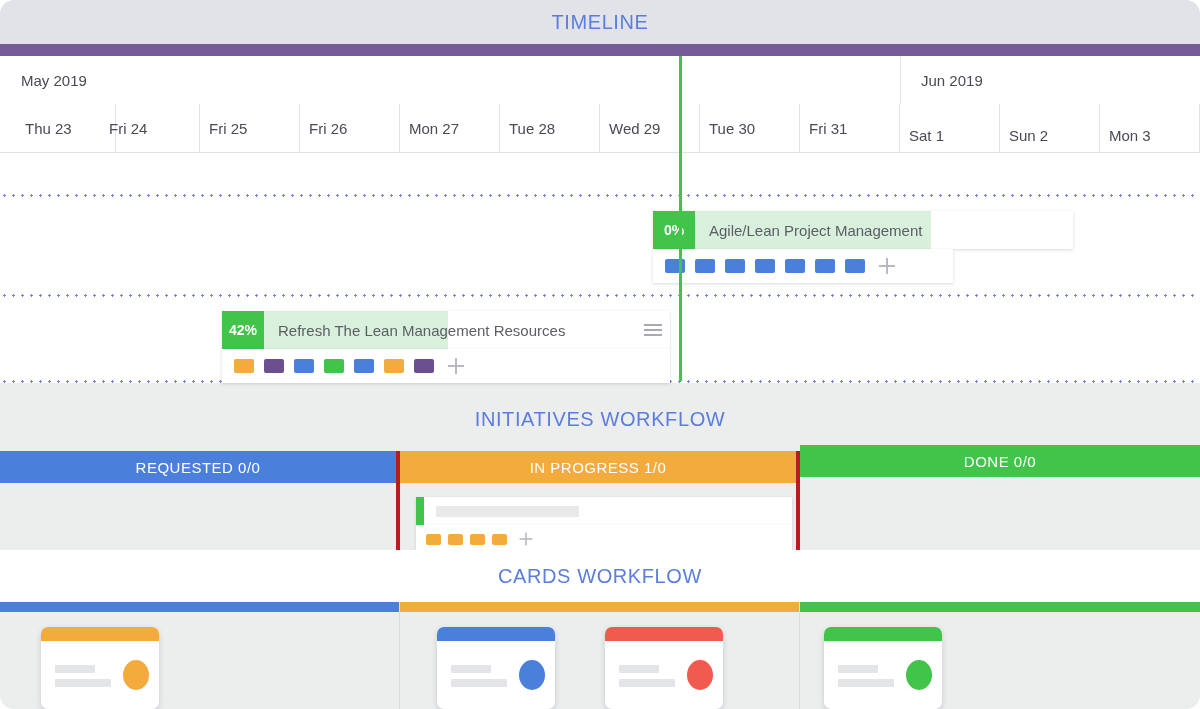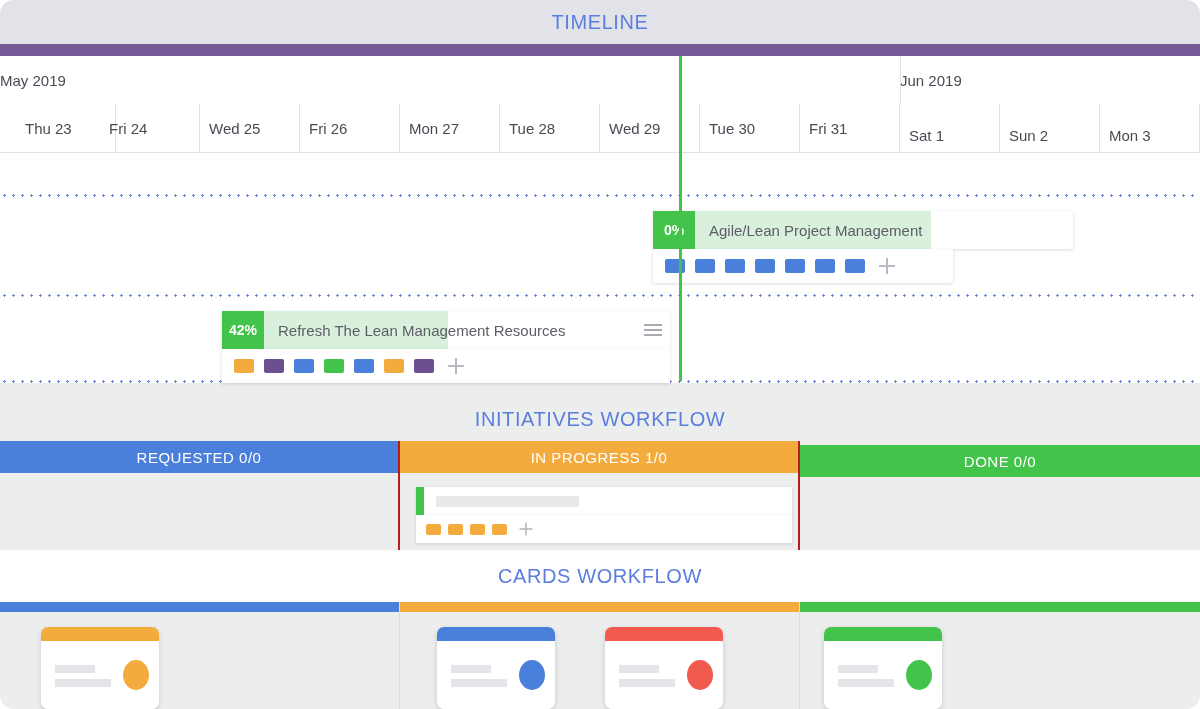--- a/index.html
+++ b/index.html
@@ -34,21 +34,21 @@
   
   .month-row{
     position:absolute;left:0;top:56px;width:1200px;height:48px;
     background:#ffffff;border-bottom:1px solid #dfe3e8;
   }
   .month-cell{
     position:absolute;top:0;height:48px;
     display:flex;align-items:center;
     font-size:15px;color:#4a4a55;
   }
-  .month-cell .mlabel{}
+  .month-cell .mlabel{margin-left:21px;}
   .month-sep{
     position:absolute;top:0;width:1px;height:48px;background:#dfe3e8;
   }
 
   
   .day-row{
     position:absolute;left:0;top:104px;width:1200px;height:48px;
     background:#ffffff;border-bottom:1px solid #dfe3e8;
   }
   .day-cell{
@@ -130,21 +130,21 @@
   
   .iw-wrap{position:absolute;left:0;top:383px;width:1200px;height:167px;background:#eceded;}
   .iw-title{
     position:absolute;left:0;top:14px;width:1200px;height:44px;
     display:flex;align-items:center;justify-content:center;
     color:#5b7ede;font-size:20px;letter-spacing:.6px;
   }
   .iw-col{
     position:absolute;top:58px;height:109px;box-sizing:border-box;
   }
-  .iw-col.divider{border-right:2px solid #b91c1c;}
+  .iw-col.divider{border-right:4px solid #b91c1c;margin-top:10px;}
   .iw-head{
     width:100%;height:32px;display:flex;align-items:center;justify-content:center;
     color:#ffffff;font-size:15px;letter-spacing:.5px;box-sizing:border-box;
   }
   .iw-card{
     position:absolute;left:16px;top:46px;width:376px;
   }
   .iwc-top{
     height:28px;background:#ffffff;display:flex;align-items:center;
     box-shadow:0 1px 3px rgba(90,90,110,.2);
@@ -201,21 +201,21 @@
     </div>
 
   <div class="day-row" id="day-row">
       <div class="day-cell" style="left: 16px;">
         <span>Thu 23</span>
       </div>
       <div class="day-cell" style="left: 100px;">
         <span>Fri 24</span>
       </div>
       <div class="day-cell" style="left: 200px;">
-        <span>Wed 25</span>
+        <span>Fri 25</span>
       </div>
       <div class="day-cell" style="left: 300px;">
         <span>Fri 26</span>
       </div>
       <div class="day-cell" style="left: 400px;">
         <span>Mon 27</span>
       </div>
       <div class="day-cell" style="left: 500px;">
         <span>Tue 28</span>
       </div>

